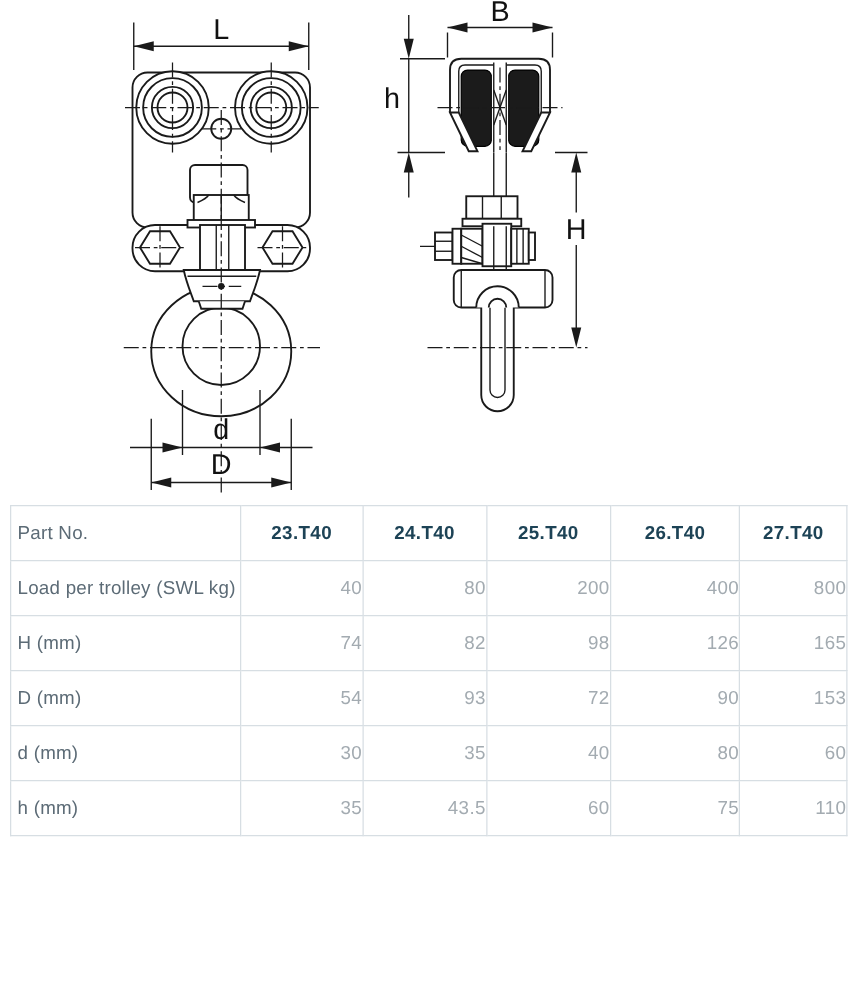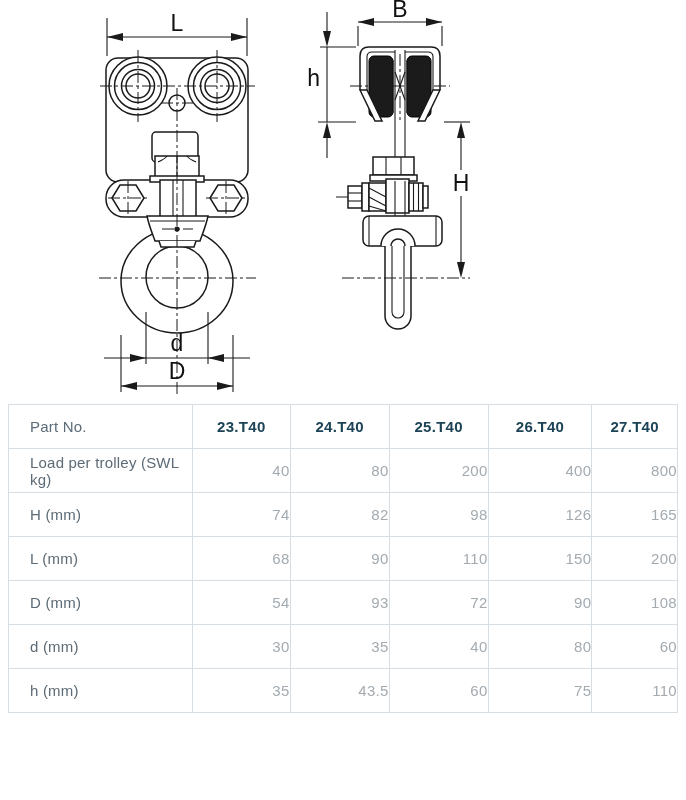--- a/index.html
+++ b/index.html
@@ -12,21 +12,21 @@
   .spec-table{
     position:absolute;left:8px;top:404px;width:670px;
     border-collapse:collapse;table-layout:fixed;
   }
   .spec-table td,.spec-table th{
     border:1px solid #d7dee3;height:43px;padding:0;
     font-size:15px;font-weight:400;vertical-align:middle;
     background:#ffffff;
   }
   .spec-table .lbl{
-    text-align:left;padding-left:21px;color:#5c6b76;letter-spacing:.2px;
+    text-align:left;padding-left:5px;color:#5c6b76;letter-spacing:.2px;
   }
   .spec-table .hdr{
     text-align:center;color:#1d4356;font-weight:700;letter-spacing:.3px;
   }
   .spec-table .val{
     text-align:right;color:#a3abb1;letter-spacing:.3px;
   }
   
   .ln{fill:none;stroke:#1a1a1a;stroke-width:1.5;}
   .lnw{fill:#ffffff;stroke:#1a1a1a;stroke-width:1.5;}
@@ -232,34 +232,26 @@
       </tr>
       <tr>
         <td class="lbl">H (mm)</td>
         <td class="val">74</td>
         <td class="val">82</td>
         <td class="val">98</td>
         <td class="val">126</td>
         <td class="val">165</td>
       </tr>
       <tr>
-        <td class="lbl">L (mm)</td>
-        <td class="val">68</td>
-        <td class="val">90</td>
-        <td class="val">110</td>
-        <td class="val">150</td>
-        <td class="val">200</td>
-      </tr>
-      <tr>
         <td class="lbl">D (mm)</td>
         <td class="val">54</td>
         <td class="val">93</td>
         <td class="val">72</td>
         <td class="val">90</td>
-        <td class="val">108</td>
+        <td class="val">153</td>
       </tr>
       <tr>
         <td class="lbl">d (mm)</td>
         <td class="val">30</td>
         <td class="val">35</td>
         <td class="val">40</td>
         <td class="val">80</td>
         <td class="val">60</td>
       </tr>
       <tr>

